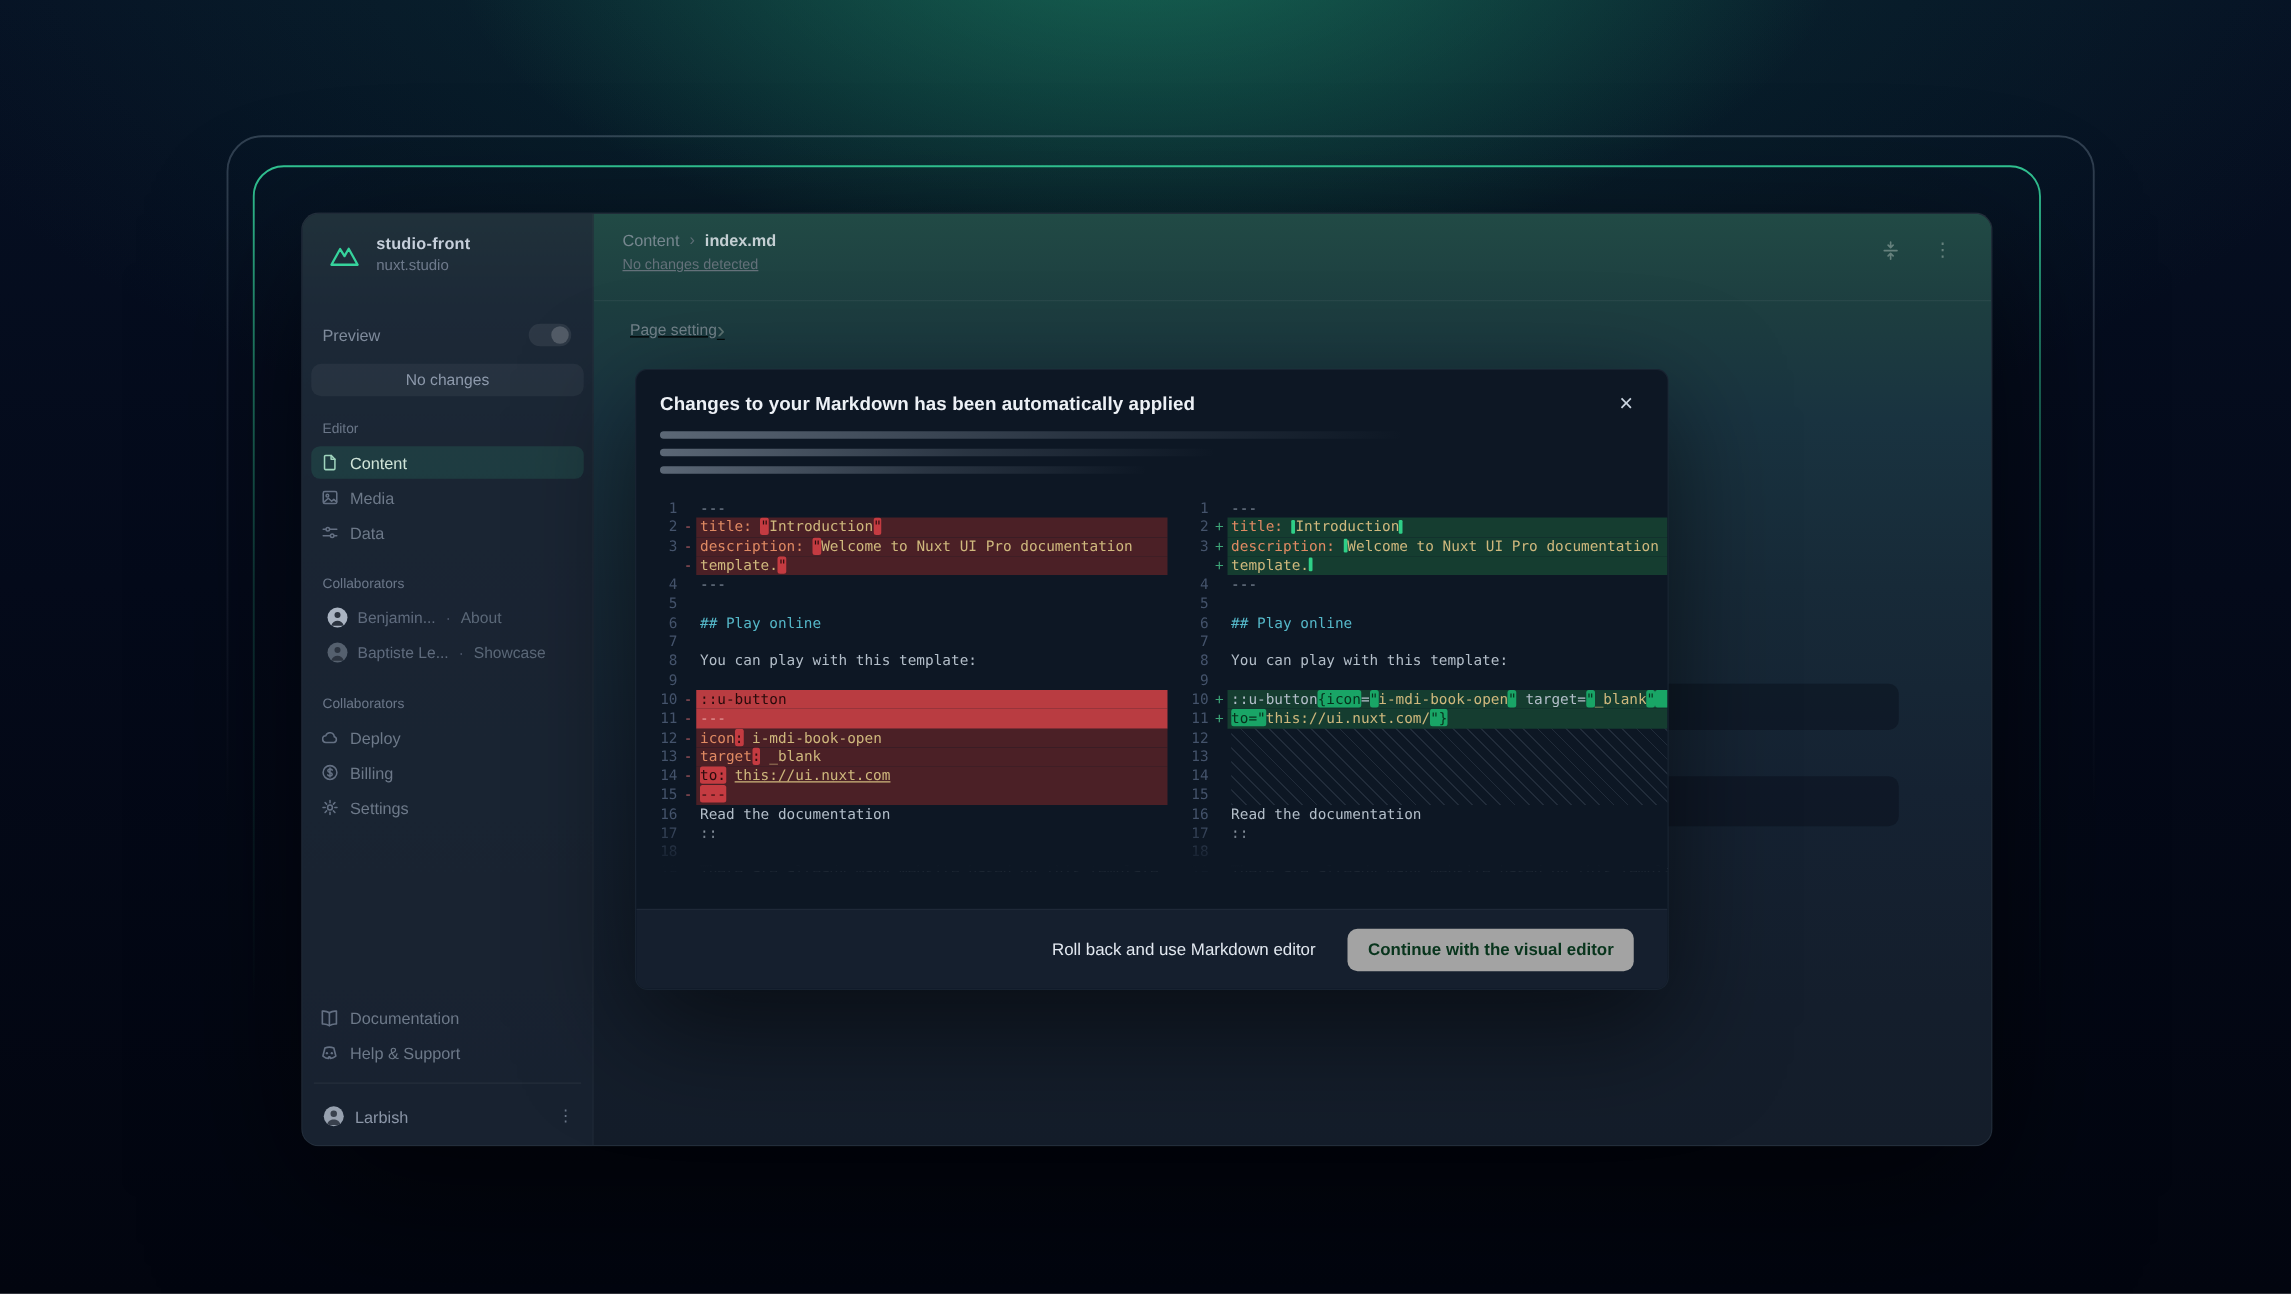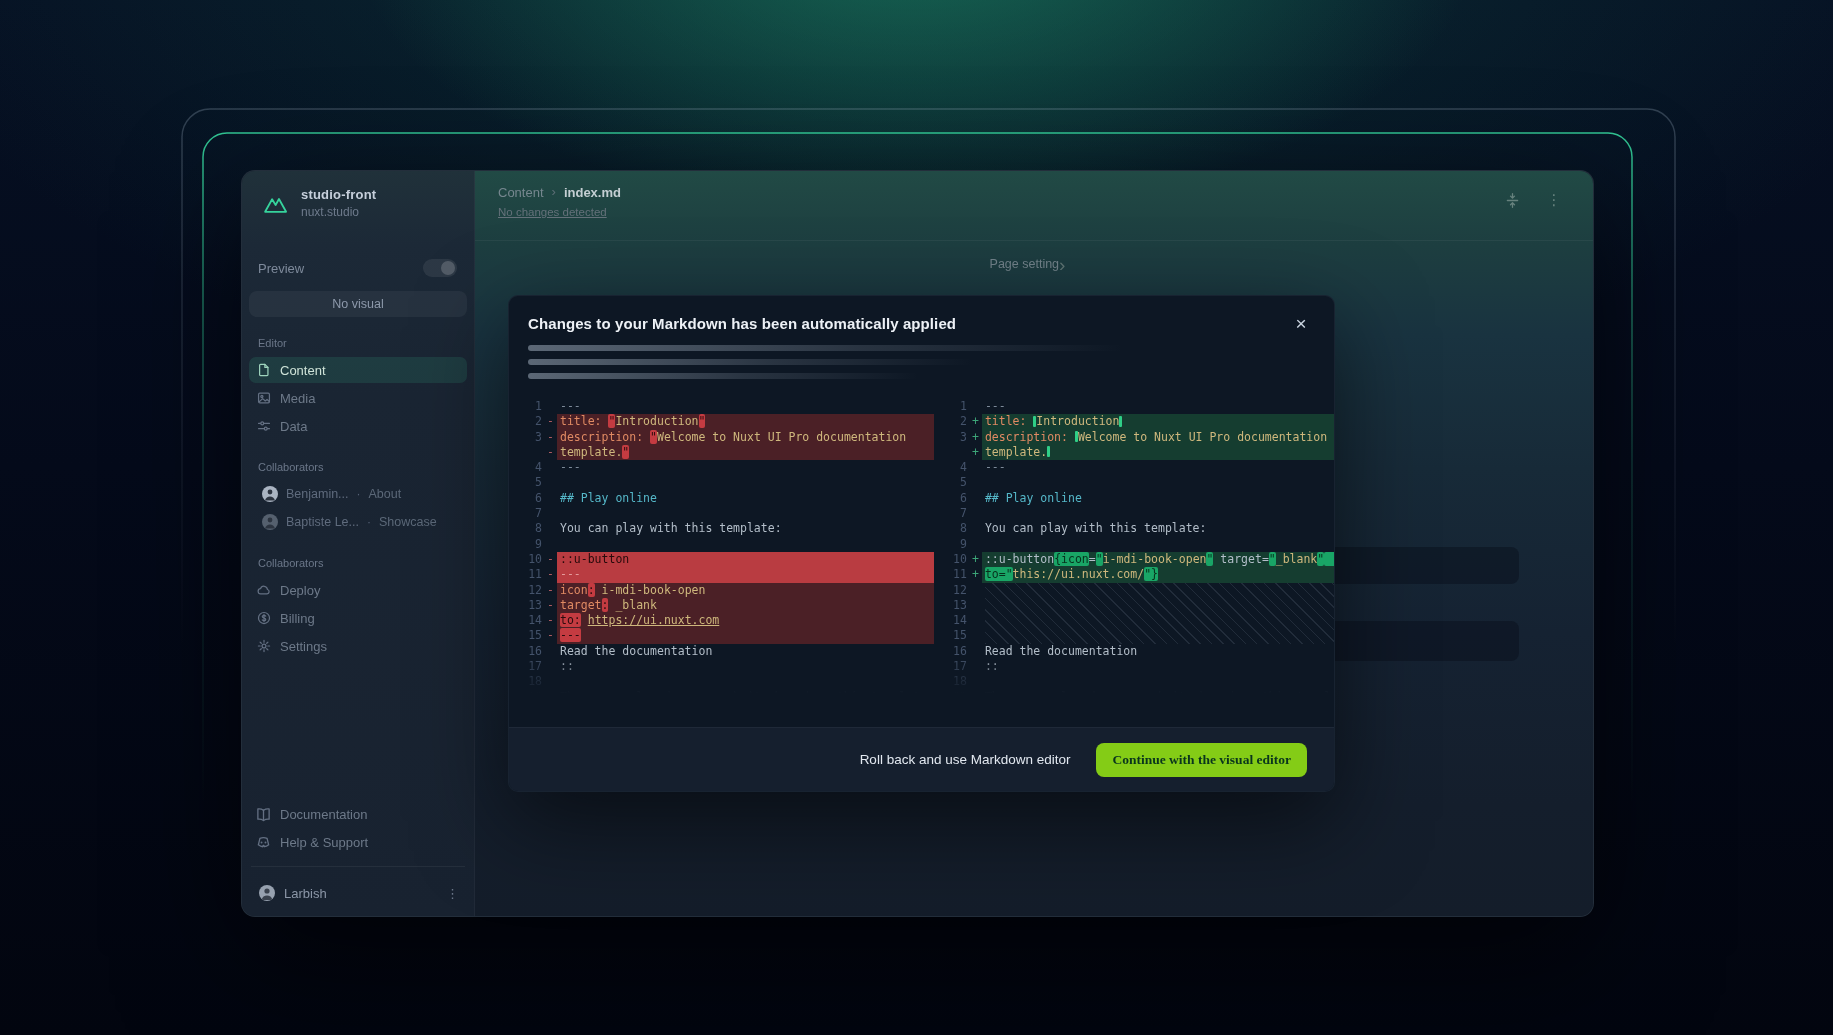--- a/index.html
+++ b/index.html
@@ -60,21 +60,21 @@
     position:relative; flex:1; overflow:hidden;
     background:linear-gradient(180deg,#214a45 0%,#1d3e40 10%,#193340 22%,#172a38 40%,#152232 62%,#141e2c 85%,#141d2a 100%);
   }
   .content-header { height:70px; border-bottom:1px solid rgba(255,255,255,.05); display:flex; justify-content:space-between; padding:14px 30px 0 23px; }
   .breadcrumb { font-size:13px; color:#76878f; display:flex; align-items:flex-start; gap:8px; }
   .breadcrumb .sep { color:#5c6d75; font-size:13px; margin-top:-1px; }
   .breadcrumb .file { color:#c4cfd3; font-weight:700; }
   .bc-status { font-size:11.5px; color:#64717a; margin-top:6px;text-decoration:underline; }
   .hdr-icons { display:flex; gap:24px; margin-top:6px; color:#7e9691; }
   .hdr-icons .hico { width:18px; height:18px; display:flex; align-items:center; justify-content:center; opacity:.75; }
-  .pagesetting-row { height:46px; display:flex; align-items:center; justify-content:center; padding:0 42px 0 29px; }
+  .pagesetting-row { height:46px; display:flex; align-items:center; justify-content:flex-start; padding:0 42px 0 29px;text-decoration:underline; }
   .pagesetting-label { font-size:12.5px; color:#72828a; }
   .pagesetting-chevron { color:#6d817f; font-size:19px; line-height:1; opacity:.8; }
   .ghost-row { position:absolute; left:648px; width:396px; border-radius:8px; background:rgba(8,13,24,.42); }
   .ghost-row.g1 { top:376px; height:37px; }
   .ghost-row.g2 { top:450px; height:40px; }
 
   
   .modal {
     position:absolute; left:508px; top:295px; width:827px; height:497px;
     background:#0d1724; border:1px solid rgba(148,163,184,.09); border-radius:10px;
@@ -157,21 +157,21 @@
       </span>
     </div>
 
     <div class="preview-row">
       <span class="preview-label">Preview</span>
       <span class="toggle">
           <span class="knob"></span>
         </span>
     </div>
 
-    <div class="nochanges">No visual</div>
+    <div class="nochanges">No changes</div>
 
     <div class="sect-label">Editor</div>
     <div id="editor-list">
         <div class="menu-item active">
           <span class="mi-icon">
             <svg width="14" height="14" viewBox="0 0 16 16" fill="none" stroke="currentColor" stroke-width="1.4" stroke-linecap="round" stroke-linejoin="round">
               <path d="M4 1.5h5l3.5 3.5v8.5a1 1 0 0 1-1 1h-7.5a1 1 0 0 1-1-1v-11a1 1 0 0 1 1-1z"></path>
               <path d="M9 1.5V5h3.5"></path>
             </svg>
           </span>
@@ -401,21 +401,21 @@
             <span class="code"><span class="tk">icon</span><span class="dh">:</span><span class=""> </span><span class="tv">i-mdi-book-open</span></span>
           </div>
           <div class="crow del">
             <span class="ln">13</span>
             <span class="mk mk-d">-</span>
             <span class="code"><span class="tk">target</span><span class="dh">:</span><span class=""> </span><span class="tv">_blank</span></span>
           </div>
           <div class="crow del">
             <span class="ln">14</span>
             <span class="mk mk-d">-</span>
-            <span class="code"><span class="dh">to:</span><span class=""> </span><span class="tu">https://ui.nuxt.com</span></span>
+            <span class="code"><span class="dh">to:</span><span class=""> </span><span class="tu">this://ui.nuxt.com</span></span>
           </div>
           <div class="crow del">
             <span class="ln">15</span>
             <span class="mk mk-d">-</span>
             <span class="code"><span class="dh">---</span></span>
           </div>
           <div class="crow">
             <span class="ln">16</span>
             <span class="mk"></span>
             <span class="code"><span class="">Read the documentation</span></span>
@@ -538,15 +538,15 @@
             <span class="code"><span class="">There are already many website based on this template:</span></span>
           </div>
           <div class="hatchzone"></div>
         </div>
     </div>
     <div class="diff-fade"></div>
   </div>
 
   <div class="modal-footer">
     <button class="btn-ghost">Roll back and use Markdown editor</button>
-    <button class="btn-primary" id="continue-btn" style="background: #84cc16; color: rgb(9, 53, 29); font-family: Liberation Serif, serif;">Continue with the visual editor</button>
+    <button class="btn-primary" id="continue-btn" style="background: #a3a3a3; color: rgb(9, 53, 29);">Continue with the visual editor</button>
   </div>
 </div>
 
 </body></html>

